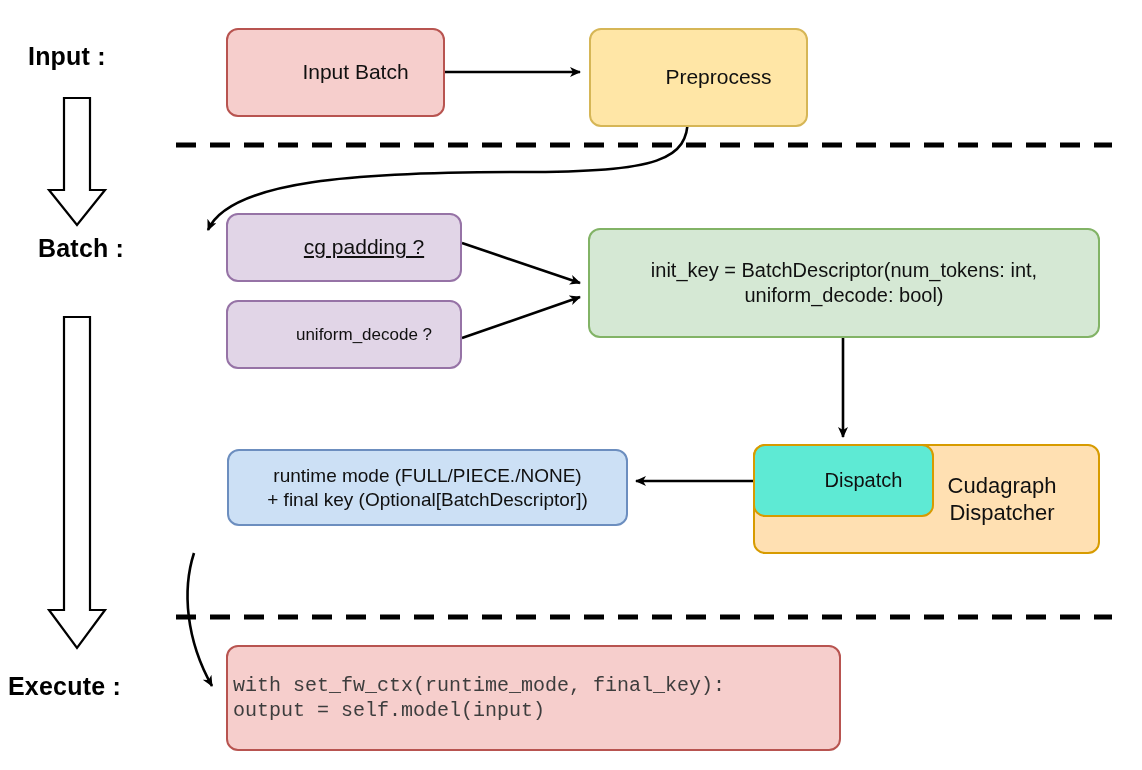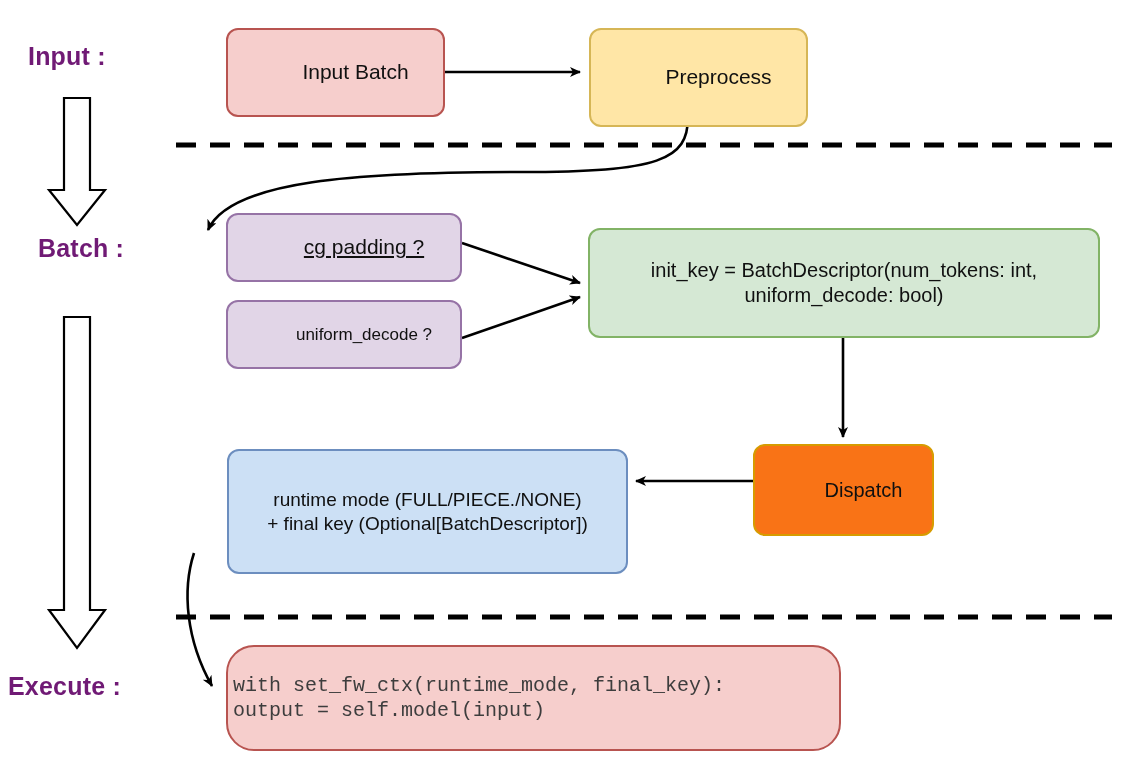--- a/index.html
+++ b/index.html
@@ -37,21 +37,21 @@
     border-radius: 12px;
     line-height: 1.25;
     color: #101010;
     white-space: pre-line;
     padding-left: 40px;
   }
   .stage-label {
     position: absolute;
     font-weight: bold;
     font-size: 25px;
-    color: #701a75;
+    color: #000000;
     letter-spacing: 0.2px;
     white-space: nowrap;
   }
   .node-input-batch {
     left: 226px; top: 28px; width: 219px; height: 89px;
     background: #f6cecc; border-color: #b85450;
     font-size: 21px;
   }
   .node-preprocess {
     left: 589px; top: 28px; width: 219px; height: 99px;
@@ -81,41 +81,40 @@
     font-size: 22px;
     justify-content: flex-end;
     align-items: center;
     padding-right: 16px;
   }
   .node-dispatcher-outer .outer-label {
     width: 160px;
     text-align: center;
   }
   .node-dispatch-inner {
-    left: 753px; top: 444px; width: 181px; height: 92px;
-    background: #f97316; border-color: #d79b00;
+    left: 753px; top: 444px; width: 181px; height: 73px;
+    background: #5eead4; border-color: #d79b00;
     font-size: 20px;
   }
   .node-runtime-mode {
-    left: 227px; top: 449px; width: 401px; height: 125px;
+    left: 227px; top: 449px; width: 401px; height: 77px;
     background: #cce0f5; border-color: #6c8ebf;
     font-size: 19px;
     padding: 0 20px;
   }
   .node-exec-code {
     left: 226px; top: 645px; width: 615px; height: 106px;
     background: #f6cecc; border-color: #b85450;
     font-family: "Liberation Mono", "DejaVu Sans Mono", monospace;
     font-size: 20px;
     color: #3d3d3d;
     justify-content: flex-start;
     align-items: center;
     padding-left: 5px;
     text-align: left;
-    border-radius: 28px;
   }
   .label-input   { left: 28px;  top: 42px; }
   .label-plan    { left: 38px;  top: 234px; }
   .label-execute { left: 8px;   top: 672px; text-align: right; }
 </style>
 </head>
 <body>
 
 <div id="canvas">
 
@@ -155,20 +154,24 @@
 
   <div class="node node-preprocess">Preprocess</div>
 
   <div class="node node-cg-padding">cg padding ?</div>
 
   <div class="node node-uniform-decode">uniform_decode ?</div>
 
   <div class="node node-init-key">init_key = BatchDescriptor(num_tokens: int,
 uniform_decode: bool)</div>
 
+  <div class="node node-dispatcher-outer">
+    <span class="outer-label">Cudagraph
+Dispatcher</span>
+  </div>
 
   <div class="node node-dispatch-inner">Dispatch</div>
 
   <div class="node node-runtime-mode">runtime mode (FULL/PIECE./NONE)
 + final key (Optional[BatchDescriptor])</div>
 
   <div class="node node-exec-code">with set_fw_ctx(runtime_mode, final_key):
     output = self.model(input)</div>
 
 </div>

